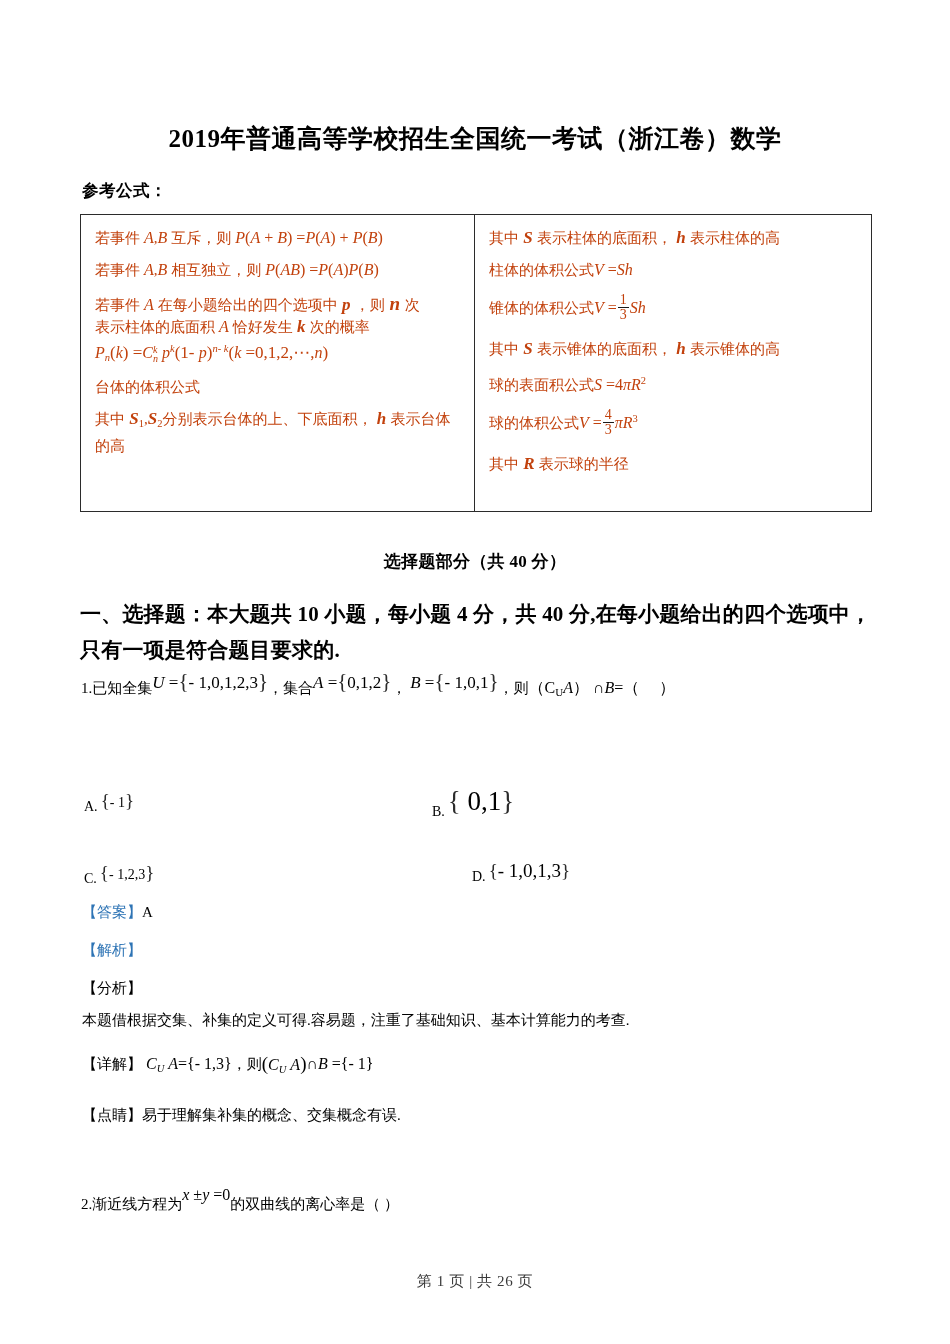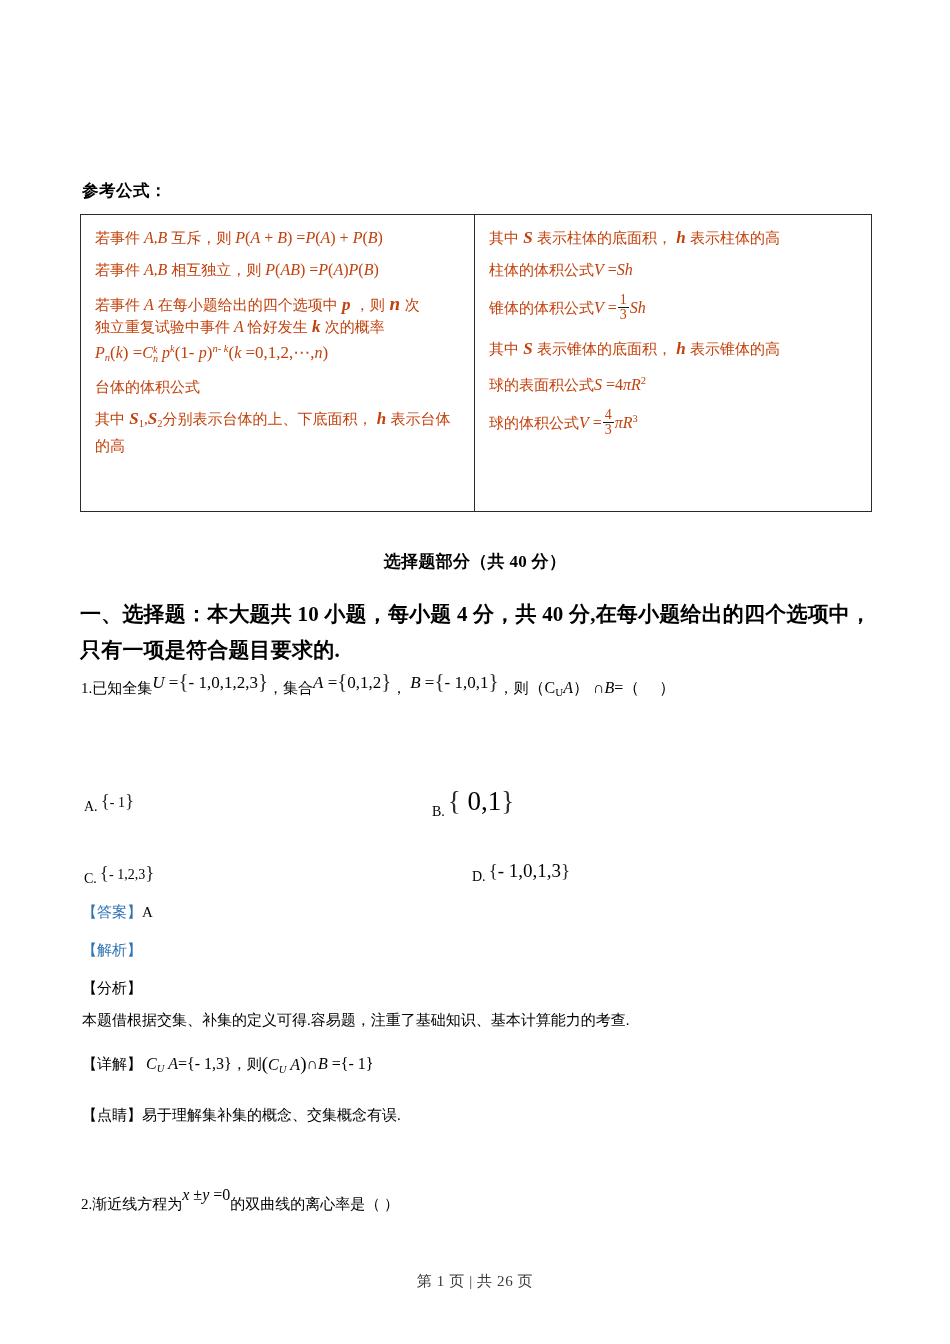--- a/index.html
+++ b/index.html
@@ -211,39 +211,40 @@
     font-size: 15px;
     color: #3a3a3a;
     letter-spacing: 0.6px;
   }
 </style>
 </head>
 <body>
 
 <div class="page">
 
+  <div class="doc-title">2019年普通高等学校招生全国统一考试（浙江卷）数学</div>
 
   <div class="ref-label">参考公式：</div>
 
   <div class="formula-box">
     <div class="divider"></div>
 
     <div class="fcol left">
 
       <div class="frow">
         <span class="cjk">若事件</span><span class="mi">&nbsp;A</span>,<span class="mi">B&nbsp;</span><span class="cjk">互斥，则</span><span class="mn">&nbsp;<span class="mi">P</span>(<span class="mi">A</span>&nbsp;+&nbsp;<span class="mi">B</span>)&nbsp;=<span class="mi">P</span>(<span class="mi">A</span>)&nbsp;+&nbsp;<span class="mi">P</span>(<span class="mi">B</span>)</span>
       </div>
 
       <div class="frow">
         <span class="cjk">若事件</span><span class="mi">&nbsp;A</span>,<span class="mi">B&nbsp;</span><span class="cjk">相互独立，则</span><span class="mn">&nbsp;<span class="mi">P</span>(<span class="mi">AB</span>)&nbsp;=<span class="mi">P</span>(<span class="mi">A</span>)<span class="mi">P</span>(<span class="mi">B</span>)</span>
       </div>
 
       <div class="frow wrap" style="margin-bottom:10px;">
         <span class="cjk">若事件</span><span class="mi">&nbsp;A&nbsp;</span><span class="cjk">在每小题给出的四个选项中</span><span class="mi-b">&nbsp;p&nbsp;</span><span class="cjk">，则</span><span class="mi-b" style="font-size:19px;">&nbsp;n&nbsp;</span><span class="cjk">次</span><br>
-        <span class="cjk">独立重复试验中事件</span><span class="mi">&nbsp;A&nbsp;</span><span class="cjk">恰好发生</span><span class="mi-b">&nbsp;k&nbsp;</span><span class="cjk">次的概率</span><br>
+        <span class="cjk">表示柱体的底面积</span><span class="mi">&nbsp;A&nbsp;</span><span class="cjk">恰好发生</span><span class="mi-b">&nbsp;k&nbsp;</span><span class="cjk">次的概率</span><br>
         <span class="mn" style="font-size:17px;"><span class="mi">P</span><span class="sub">n</span>(<span class="mi">k</span>)&nbsp;=<span class="mi">C</span><span style="display:inline-block;vertical-align:middle;font-size:10px;line-height:9px;text-align:left;font-style:italic;"><span style="display:block;">k</span><span style="display:block;">n</span></span><span class="mi">&nbsp;p</span><span class="sup">k</span>(1-&nbsp;<span class="mi">p</span>)<span class="sup">n- k</span>(<span class="mi">k</span>&nbsp;=0,1,2,⋯,<span class="mi">n</span>)</span>
       </div>
 
       <div class="frow" style="margin-bottom:12px;">台体的体积公式</div>
 
       <div class="frow wrap">
         <span class="cjk">其中</span><span class="mi-b">&nbsp;S</span><span class="sub" style="font-style:normal;">1</span>,<span class="mi-b">S</span><span class="sub" style="font-style:normal;">2</span><span class="cjk">分别表示台体的上、下底面积，</span><span class="mi-b">&nbsp;h&nbsp;</span><span class="cjk">表示台体的高</span>
       </div>
 
     </div>
@@ -267,20 +268,23 @@
       </div>
 
       <div class="frow">
         <span class="cjk">球的表面积公式</span><span class="mi">S</span><span class="mn">&nbsp;=4</span><span class="mi">π</span><span class="mi">R</span><span class="supn">2</span>
       </div>
 
       <div class="frow" style="margin-bottom:18px;">
         <span class="cjk">球的体积公式</span><span class="mi">V</span><span class="mn">&nbsp;=</span><span class="frac"><span class="num">4</span><span class="den">3</span></span><span class="mi">π</span><span class="mi">R</span><span class="supn">3</span>
       </div>
 
+      <div class="frow">
+        <span class="cjk">其中</span><span class="mi-b">&nbsp;R&nbsp;</span><span class="cjk">表示球的半径</span>
+      </div>
 
     </div>
   </div>
 
   <div class="section-heading">选择题部分（共 40 分）</div>
 
   <div class="instructions">一、选择题：本大题共 10 小题，每小题 4 分，共 40 分,在每小题给出的四个选项中，只有一项是符合题目要求的.</div>
 
   <div class="q1-stem">
     <span class="cjk">1.</span><span class="cjk">已知全集</span><span class="raise"><span class="mi" style="font-size:17px;">U</span><span class="mn" style="font-size:17px;">&nbsp;=</span><span class="setbr" style="font-size:21px;">{</span><span class="mn" style="font-size:17px;">- 1,0,1,2,3</span><span class="setbr" style="font-size:21px;">}</span></span><span class="cjk">，集合</span><span class="raise"><span class="mi" style="font-size:17px;">A</span><span class="mn" style="font-size:17px;">&nbsp;=</span><span class="setbr" style="font-size:21px;">{</span><span class="mn" style="font-size:17px;">0,1,2</span><span class="setbr" style="font-size:21px;">}</span></span><span class="cjk">，</span><span class="raise">&nbsp;<span class="mi" style="font-size:17px;">B</span><span class="mn" style="font-size:17px;">&nbsp;=</span><span class="setbr" style="font-size:21px;">{</span><span class="mn" style="font-size:17px;">- 1,0,1</span><span class="setbr" style="font-size:21px;">}</span></span><span class="cjk">，则</span><span class="mn" style="font-size:16px;">（C<span class="sub" style="font-style:normal;font-size:11px;">U</span><span class="mi">A</span>）&nbsp;∩<span class="mi">B</span>=（&nbsp;&nbsp;&nbsp;&nbsp;&nbsp;）</span>

